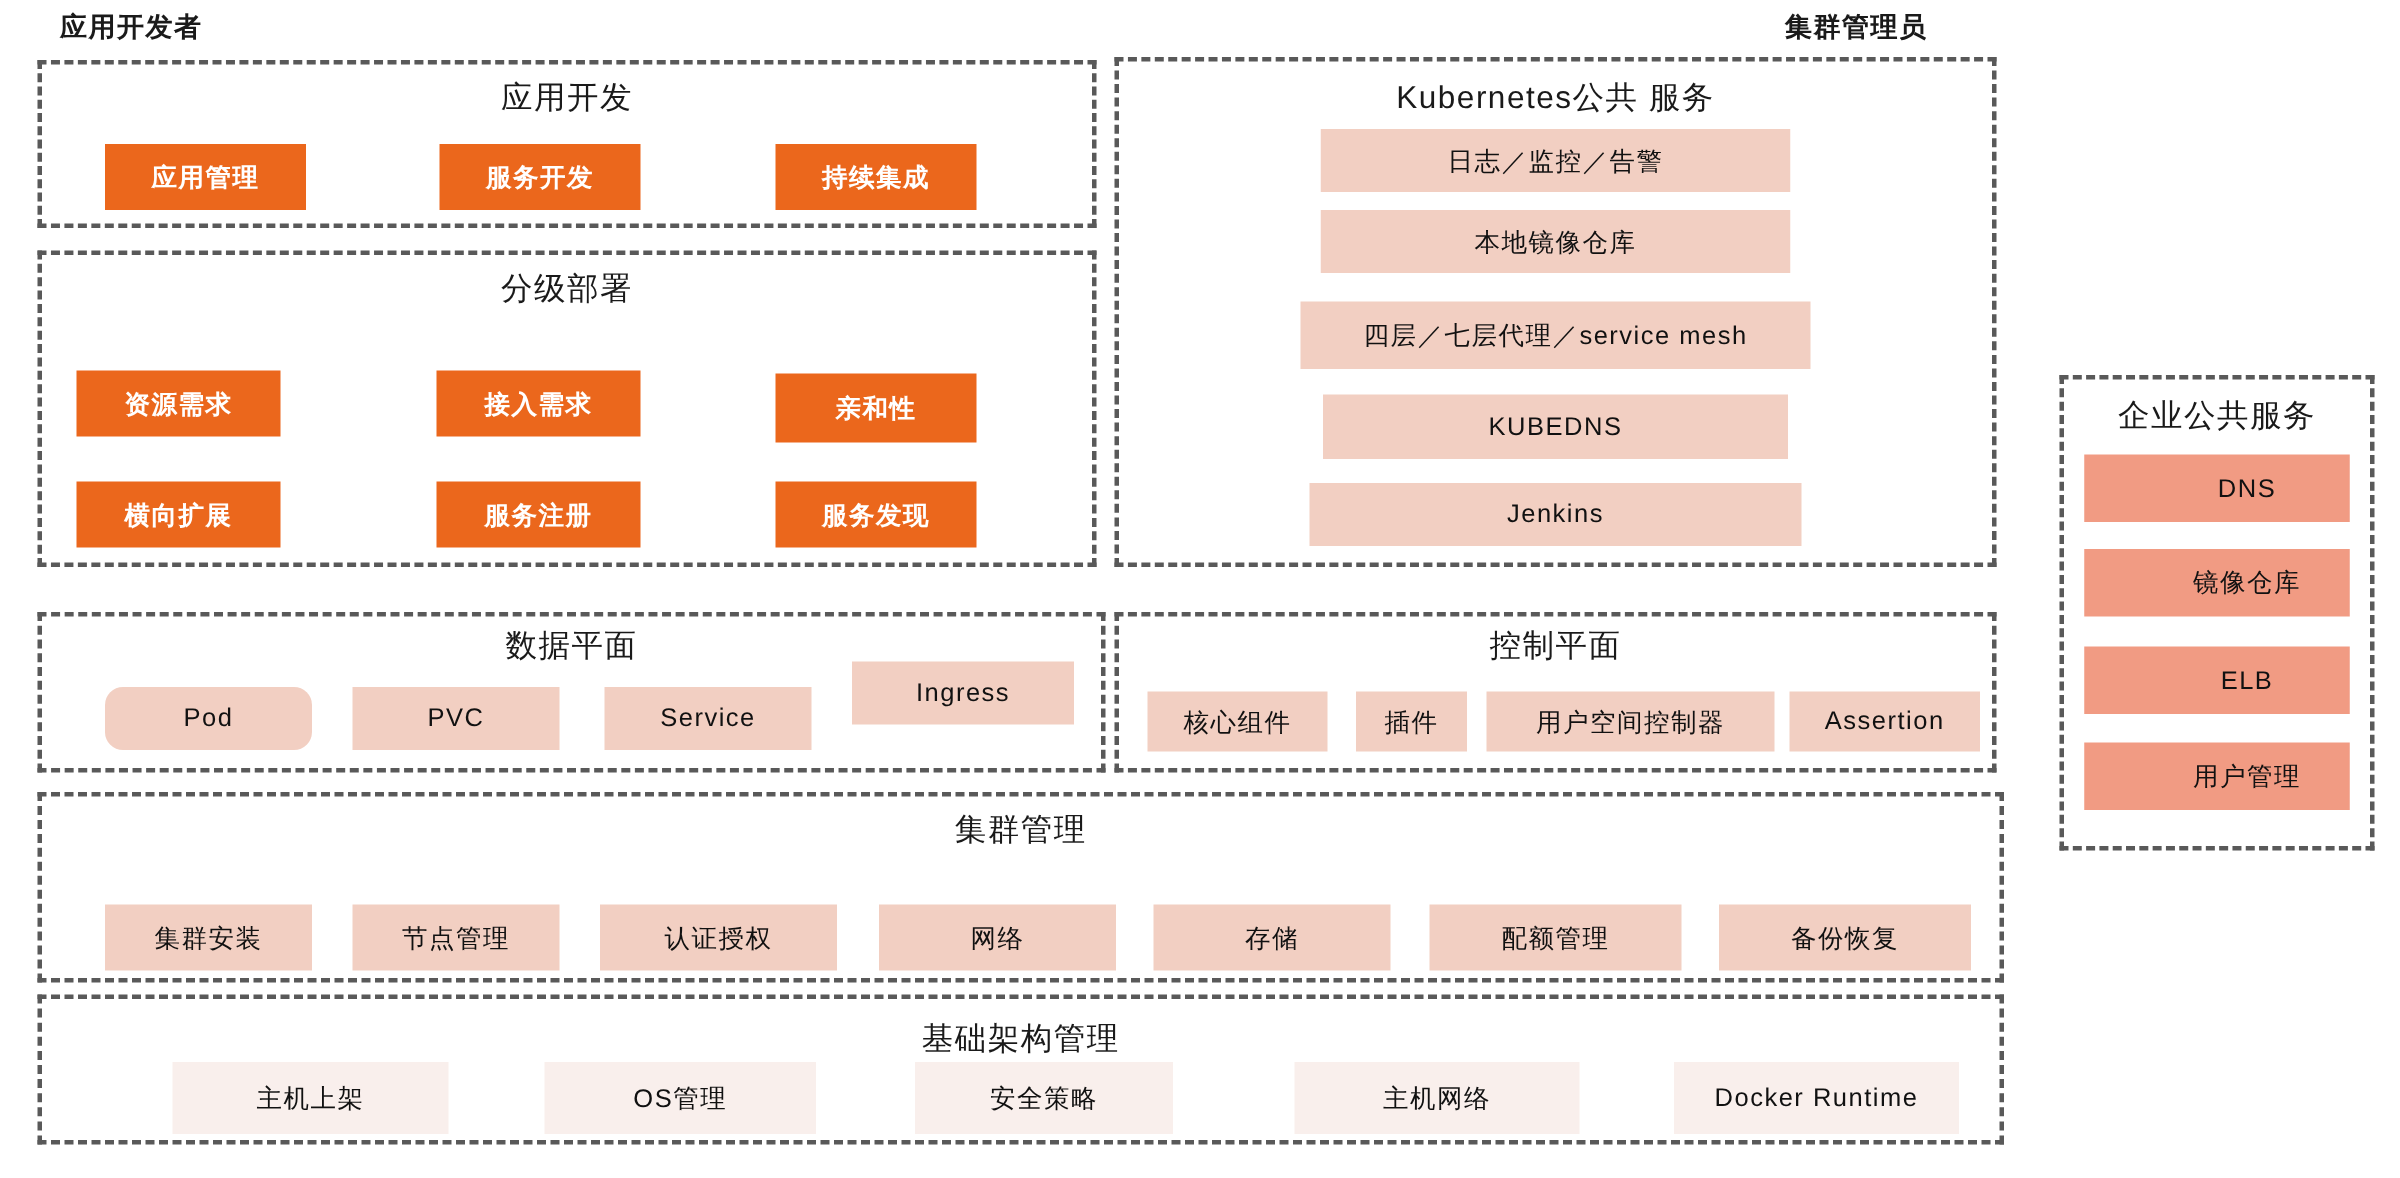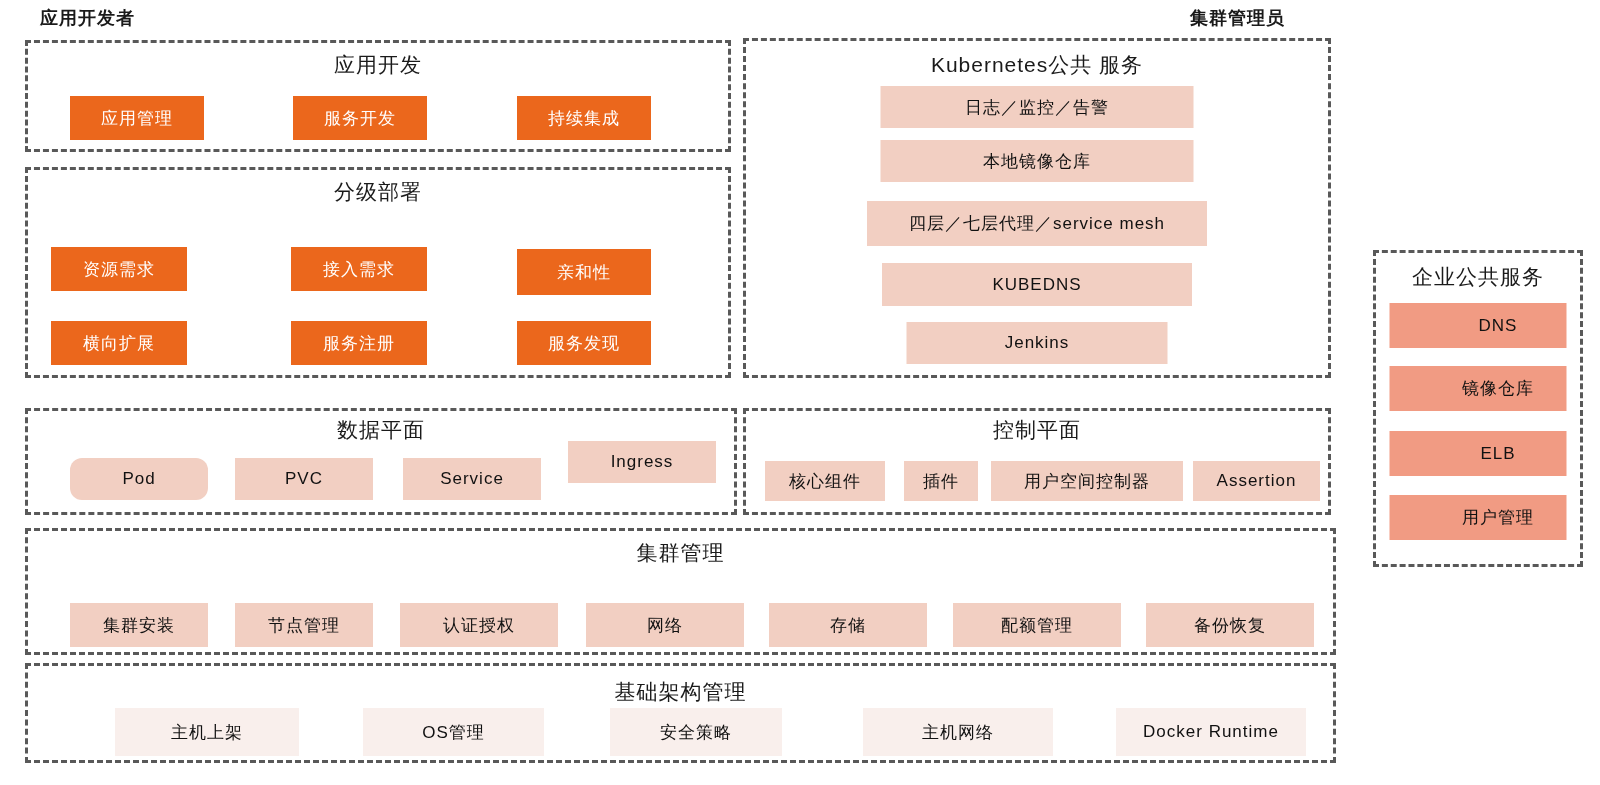--- a/index.html
+++ b/index.html
@@ -17,21 +17,21 @@
   #sec-deploy{left:25px;top:167px;width:706px;height:211px;}
   #sec-dataplane{left:25px;top:408px;width:712px;height:107px;}
   #sec-k8s{left:743px;top:38px;width:588px;height:340px;}
   #sec-control{left:743px;top:408px;width:588px;height:107px;}
   #sec-enterprise{left:1373px;top:250px;width:210px;height:317px;}
   #sec-cluster{left:25px;top:528px;width:1311px;height:127px;}
   #sec-infra{left:25px;top:663px;width:1311px;height:100px;}
 
   .chip{position:absolute;display:flex;align-items:center;justify-content:center;
         font-size:17px;letter-spacing:1px;box-sizing:border-box;white-space:nowrap;}
-  .chip.orange{background:#eb671c;color:#ffffff;font-weight:400;}
+  .chip.orange{background:#eb671c;color:#ffffff;font-weight:700;}
   .chip.pink{background:#f2cfc2;color:#111111;}
   .chip.salmon{background:#f19b83;color:#111111;padding-left:40px;}
   .chip.lightpink{background:#f9efec;color:#111111;}
   .chip.center{left:50%;transform:translateX(-50%);}
 </style>
 </head>
 <body>
 
 <div id="canvas">
 
@@ -62,21 +62,21 @@
     <div class="chip pink" style="left:375px;top:47px;width:138px;height:42px;">Service</div>
     <div class="chip pink" style="left:540px;top:30px;width:148px;height:42px;">Ingress</div>
   </div>
 
   <div class="section" id="sec-k8s">
     <div class="sec-title" style="top:10px;">Kubernetes公共 服务</div>
     <div class="chip pink center" style="top:45px;width:313px;height:42px;">日志／监控／告警</div>
     <div class="chip pink center" style="top:99px;width:313px;height:42px;">本地镜像仓库</div>
     <div class="chip pink center" style="top:160px;width:340px;height:45px;">四层／七层代理／service mesh</div>
     <div class="chip pink center" style="top:222px;width:310px;height:43px;">KUBEDNS</div>
-    <div class="chip pink center" style="top:281px;width:261px;height:42px;">Jenkins</div>
+    <div class="chip pink center" style="top:281px;width:328px;height:42px;">Jenkins</div>
   </div>
 
   <div class="section" id="sec-control">
     <div class="sec-title" style="top:5px;">控制平面</div>
     <div class="chip pink" style="left:19px;top:50px;width:120px;height:40px;">核心组件</div>
     <div class="chip pink" style="left:158px;top:50px;width:74px;height:40px;">插件</div>
     <div class="chip pink" style="left:245px;top:50px;width:192px;height:40px;">用户空间控制器</div>
     <div class="chip pink" style="left:447px;top:50px;width:127px;height:40px;">Assertion</div>
   </div>
 

